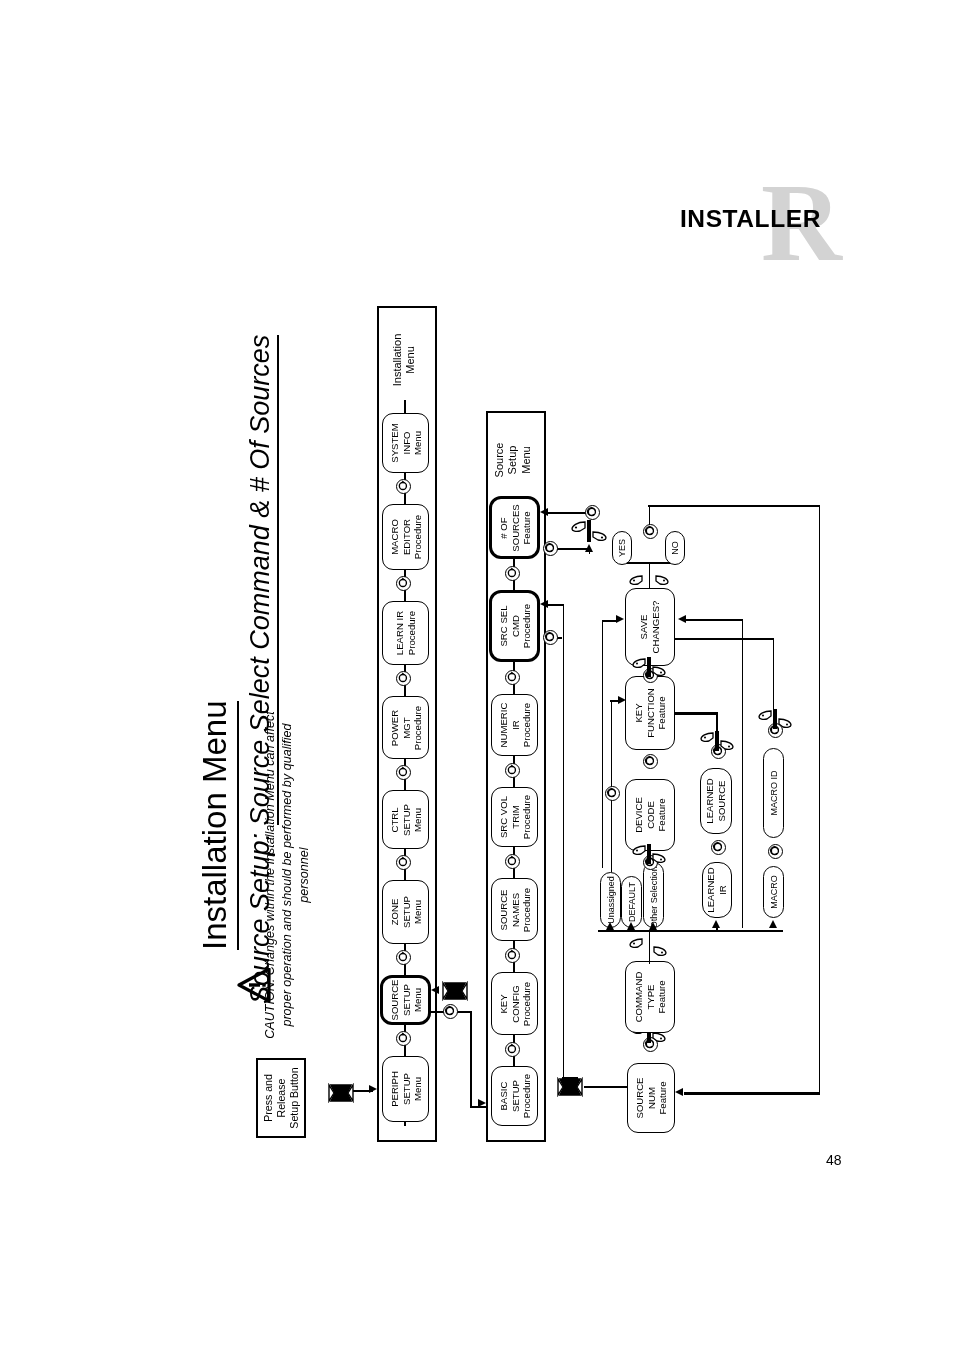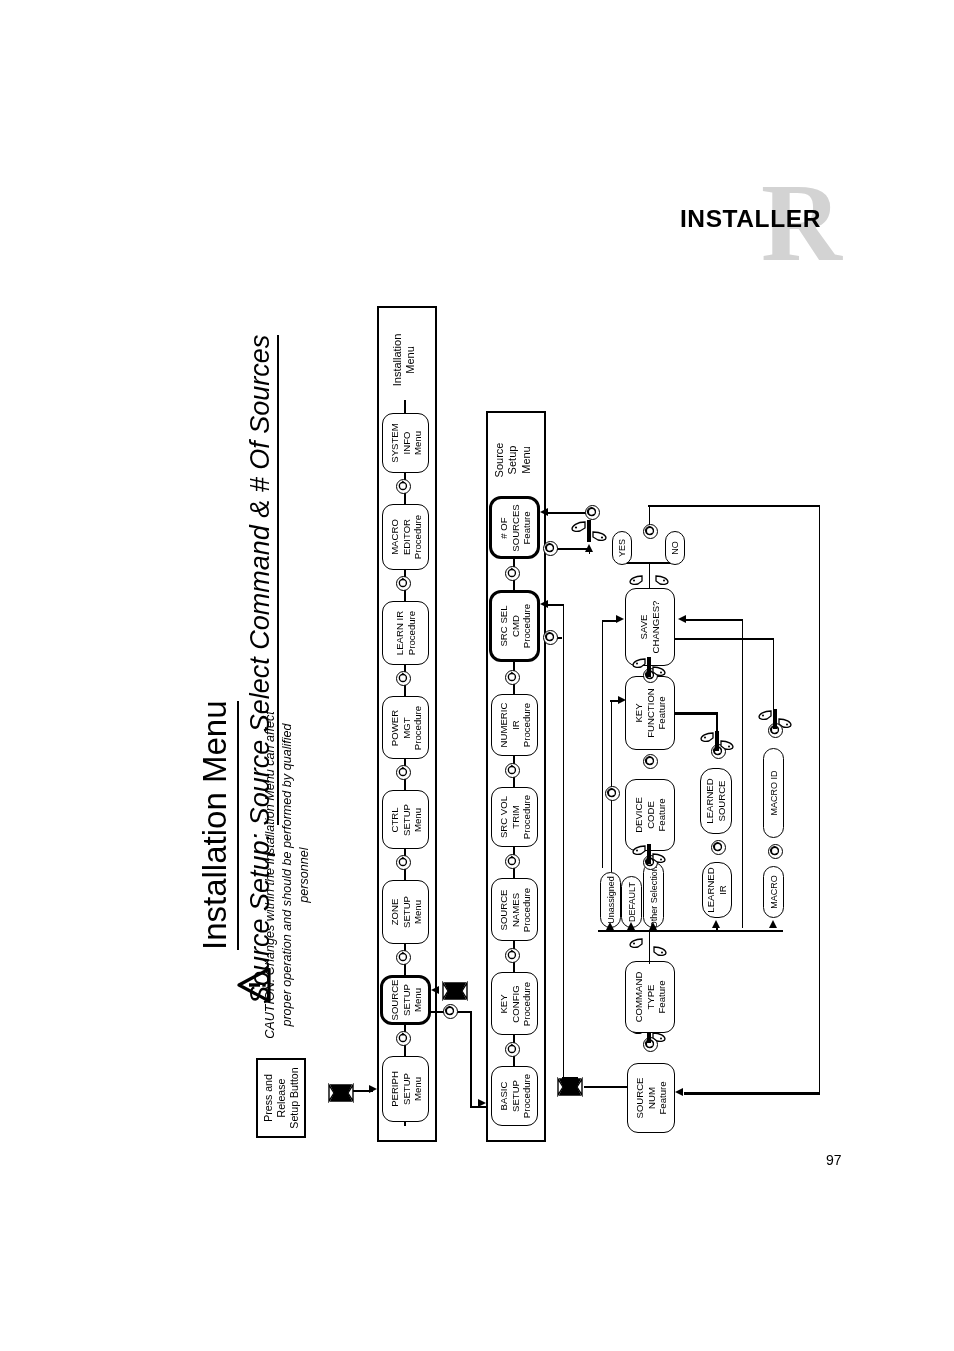--- a/index.html
+++ b/index.html
@@ -733,15 +733,15 @@
         <path d="M9.5,5 A4,4 0 1 0 8.5,8.4" fill="none" stroke="#000" stroke-width="1.2"></path>
       </svg>
   </div>
   <div class="ln v" style="left:648.5px; top:505px; height:20px;"></div>
 
   <div class="ln h" style="left:648px; top:505px; width:172px;"></div>
   <div class="ln v" style="left:818.5px; top:505px; height:588px;"></div>
   <div class="ln thick" style="left:684px; top:1092px; width:136px;"></div>
   <div class="arrow left" style="left:675px; top:1088px;"></div>
 
-  <div class="page-number">97</div>
+  <div class="page-number">48</div>
 
 </div>
 
 </body></html>

